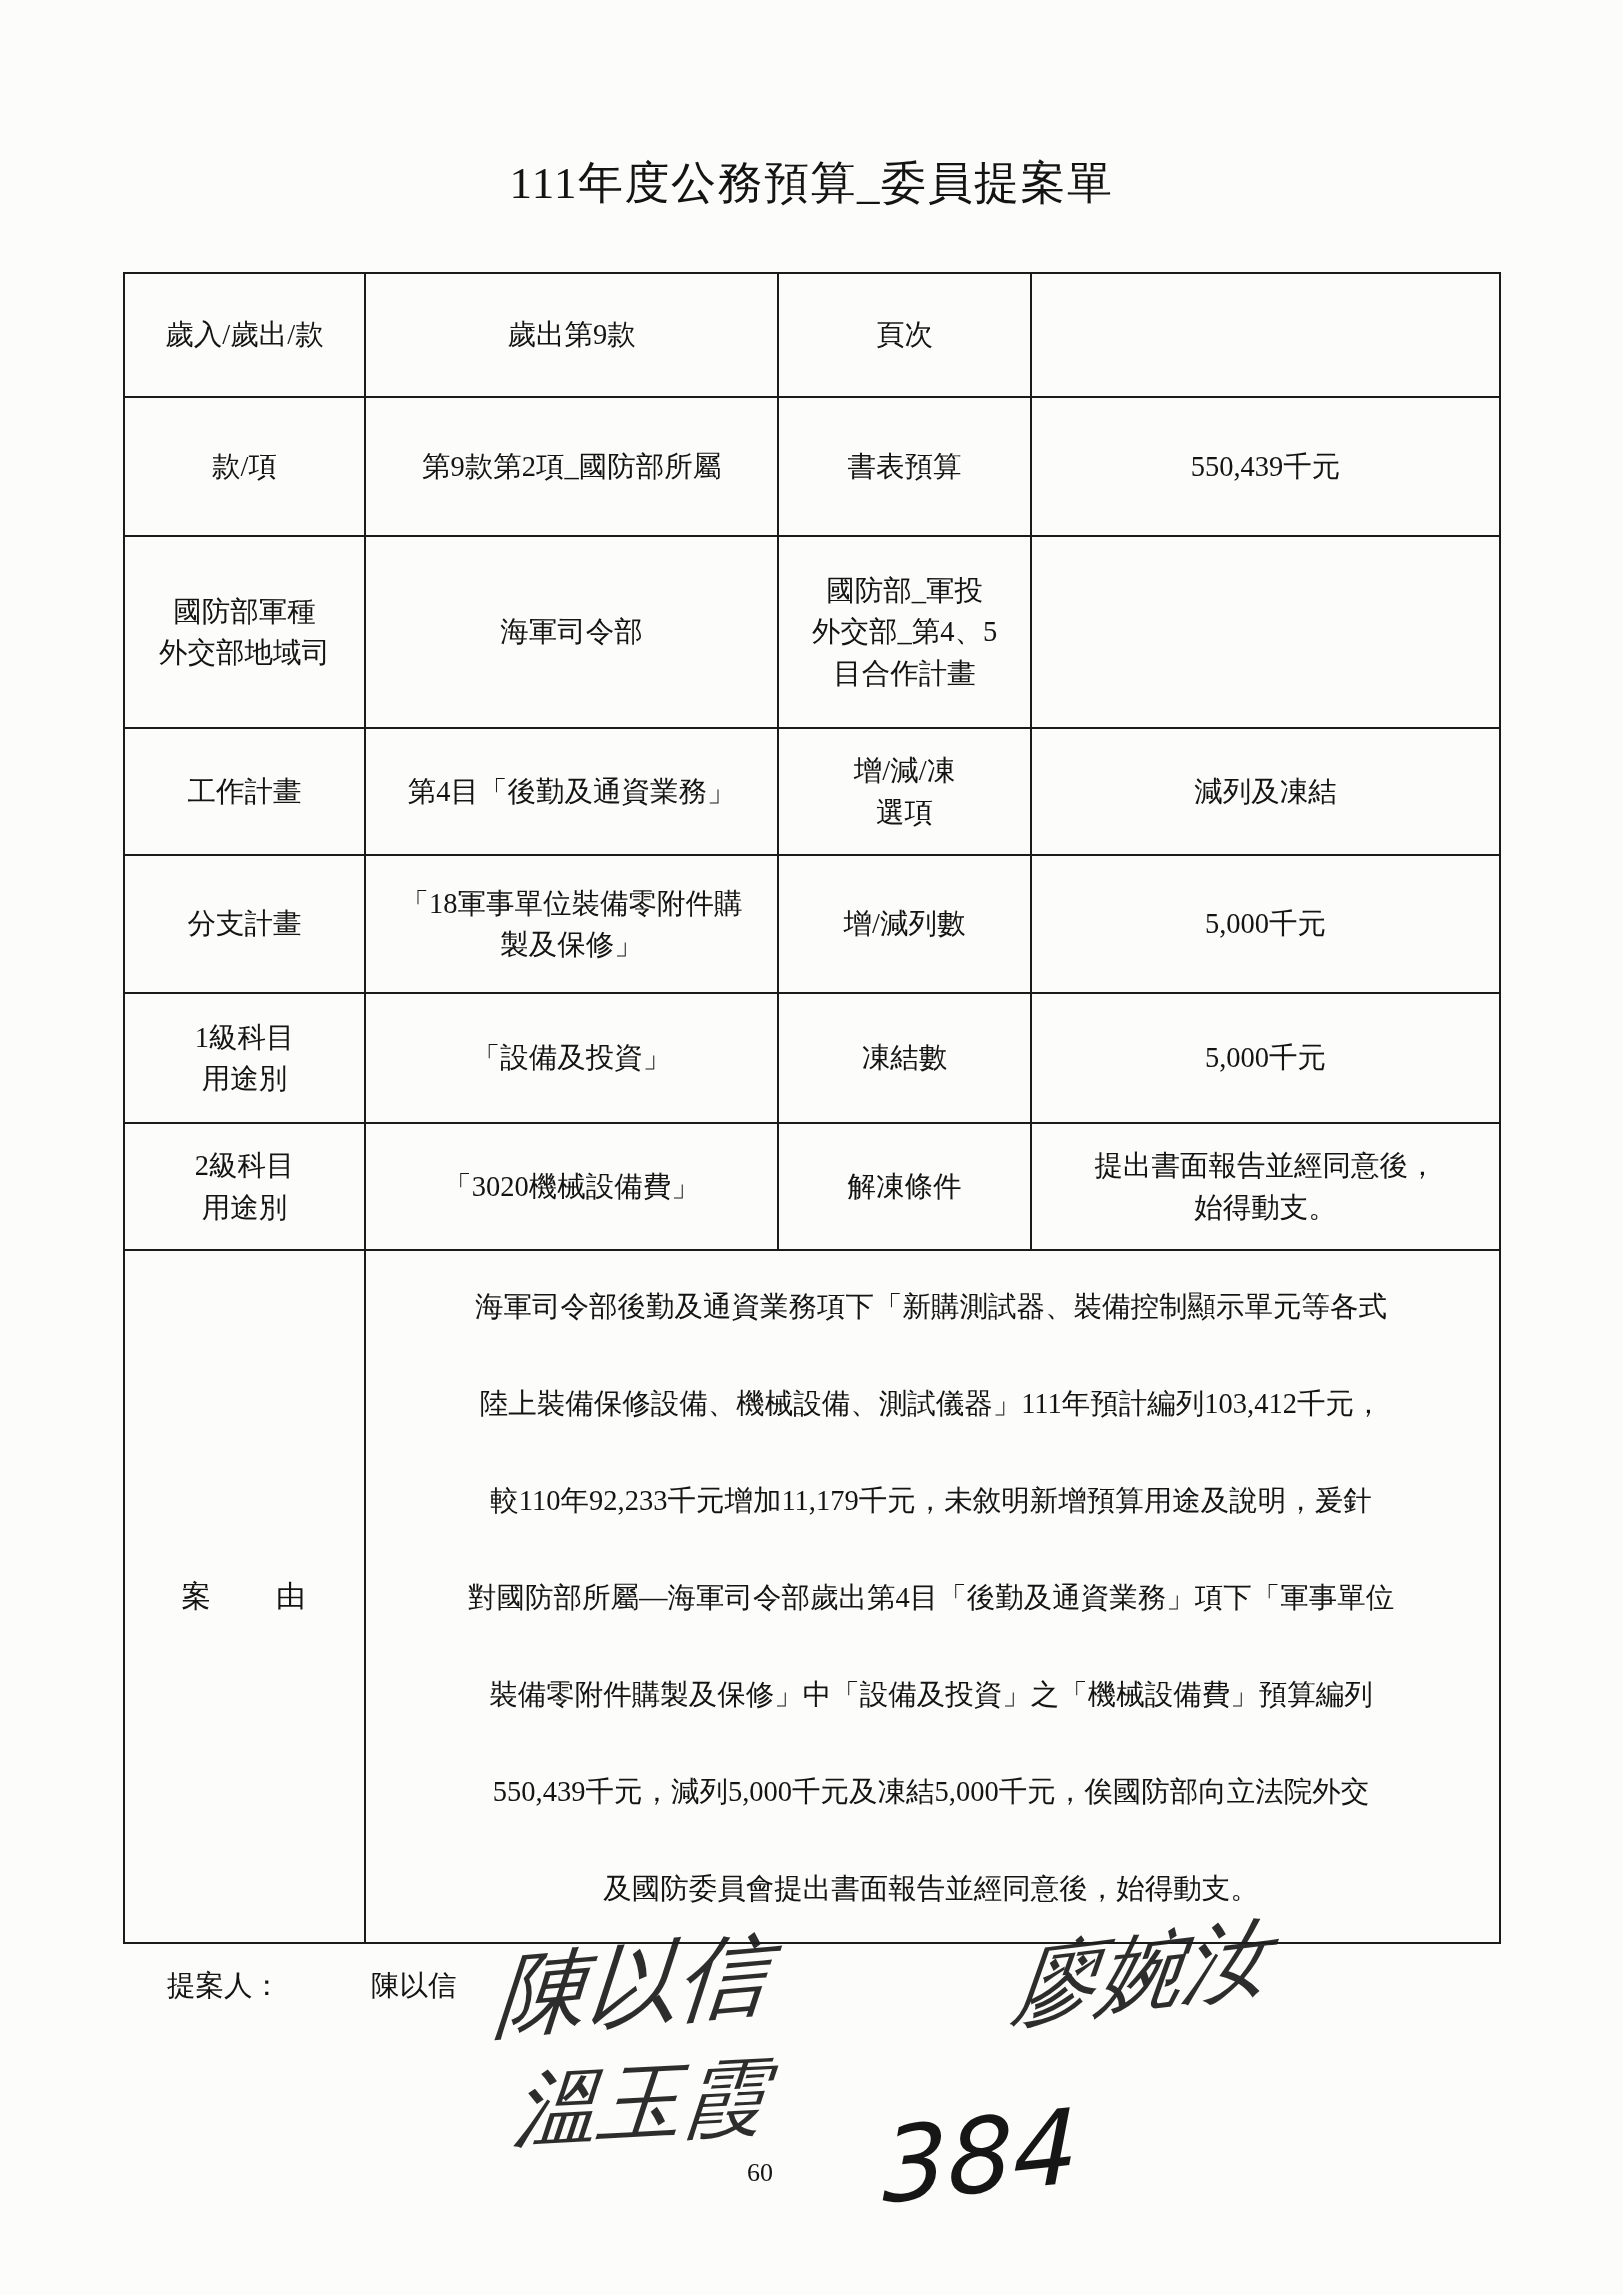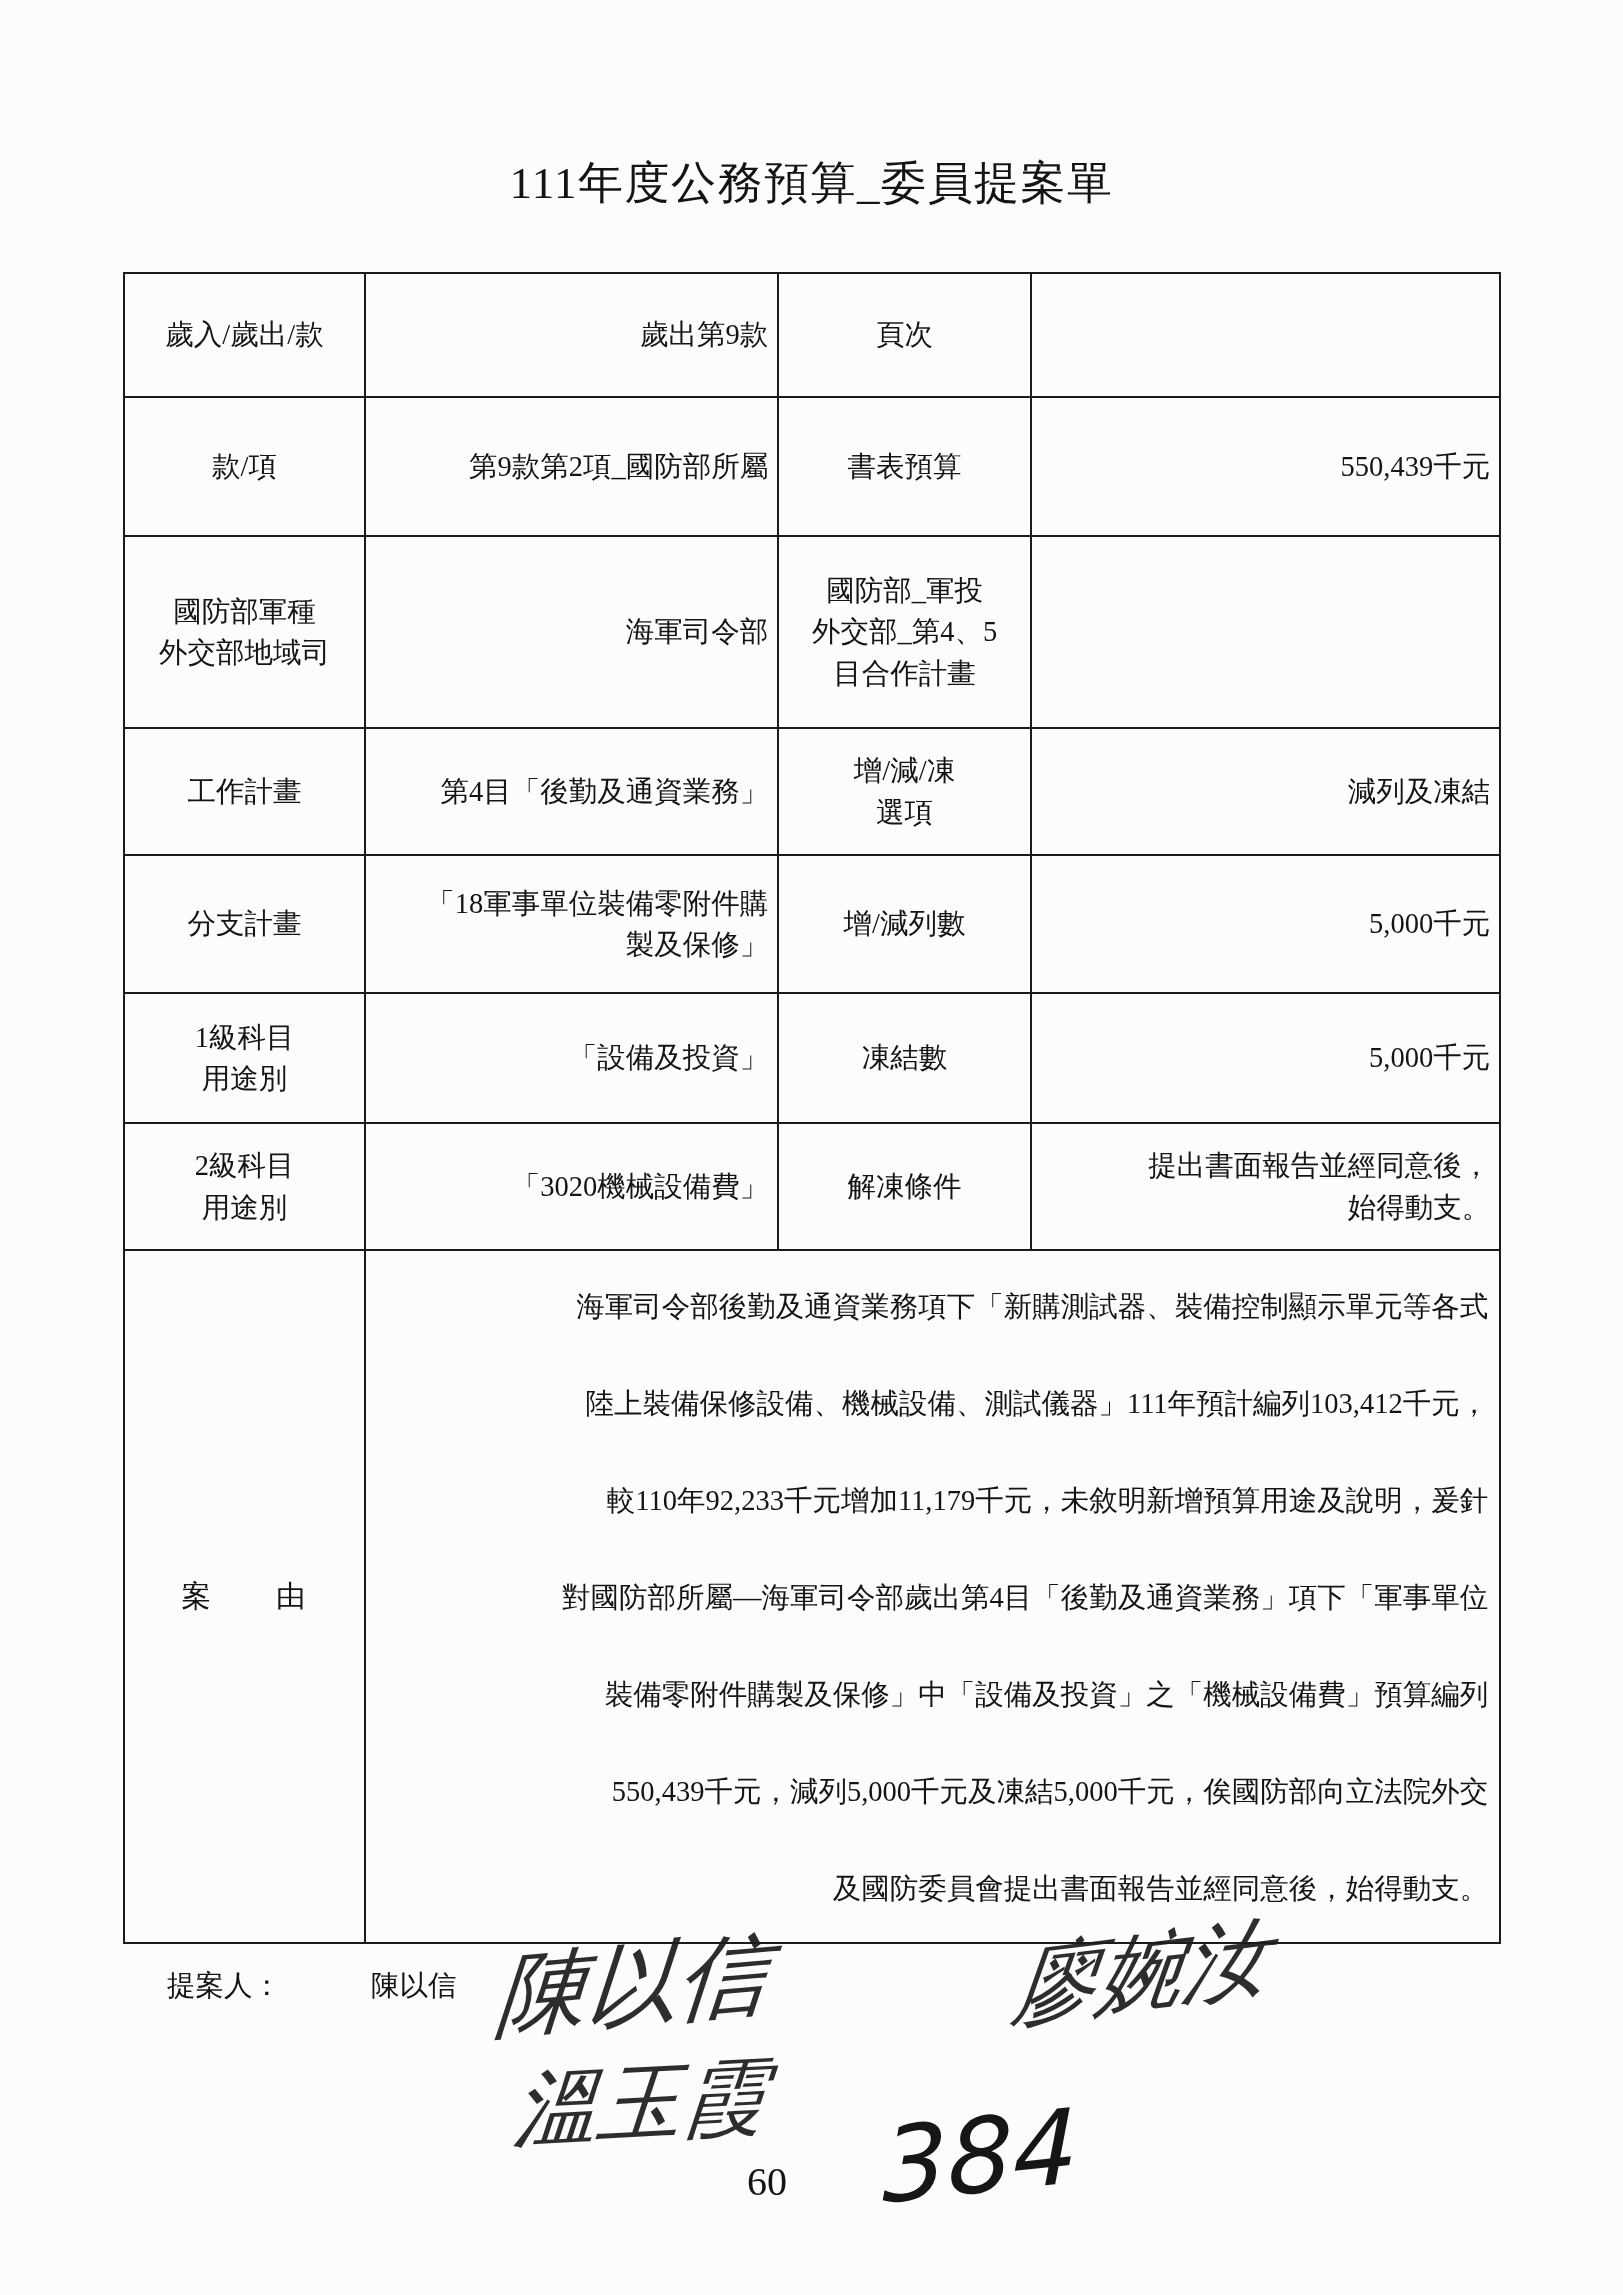--- a/index.html
+++ b/index.html
@@ -41,21 +41,21 @@
     line-height: 1.45;
     vertical-align: middle;
     overflow: hidden;
     margin-left: 24px;
   }
   td.lbl {
     text-align: center;
     white-space: pre-line;
   }
   td.val {
-    text-align: right;
+    text-align: center;
     padding: 2.9px 8.8px;
     white-space: pre-line;
   }
   tr.r1 { height: 124px; }
   tr.r2 { height: 139px; }
   tr.r3 { height: 192px; }
   tr.r4 { height: 127px; }
   tr.r5 { height: 138px; }
   tr.r6 { height: 130px; padding-left: 38px; }
   tr.r7 { height: 127px; }
@@ -115,21 +115,21 @@
     font-size: 103px;
     font-style: italic;
     font-family: "DejaVu Sans", sans-serif;
     color: #161616;
     transform: rotate(-6deg) skewX(-6deg);
   }
   .page-number {
     position: absolute;
     left: 747px;
     top: 2158px;
-    font-size: 40px;
+    font-size: 26px;
   }
 </style>
 </head>
 <body>
 
 <div class="page">
 
   <h1 class="title">111年度公務預算_委員提案單</h1>
 
   <table class="form-table">

